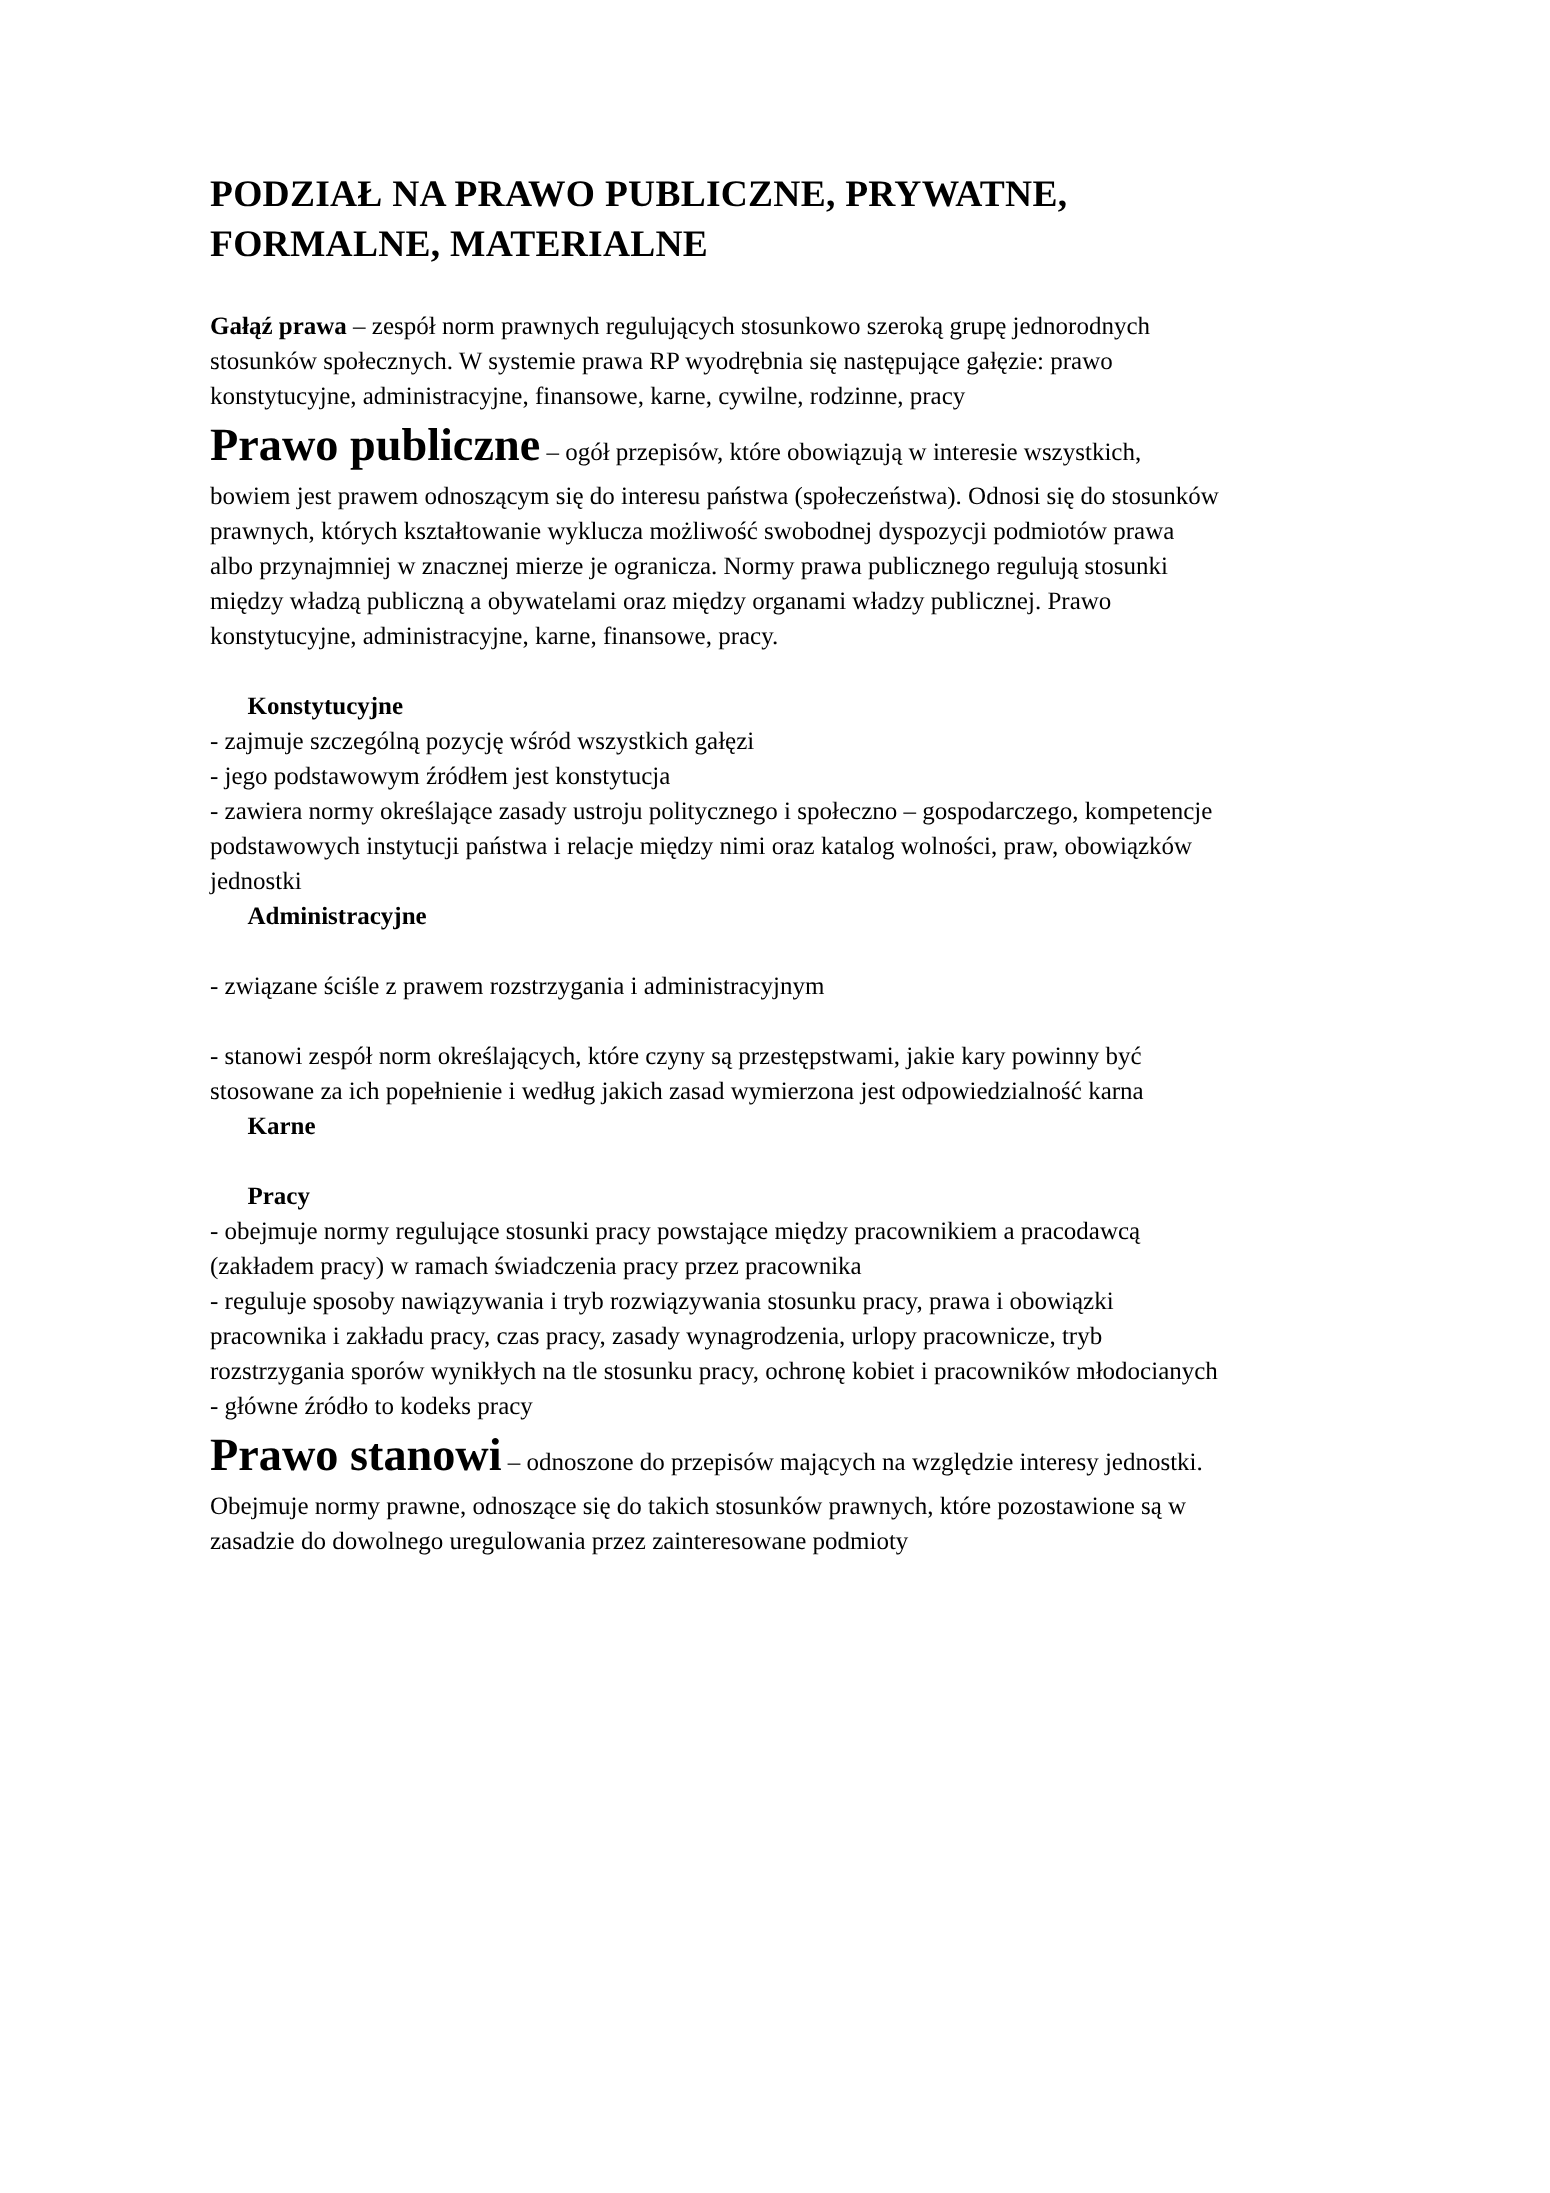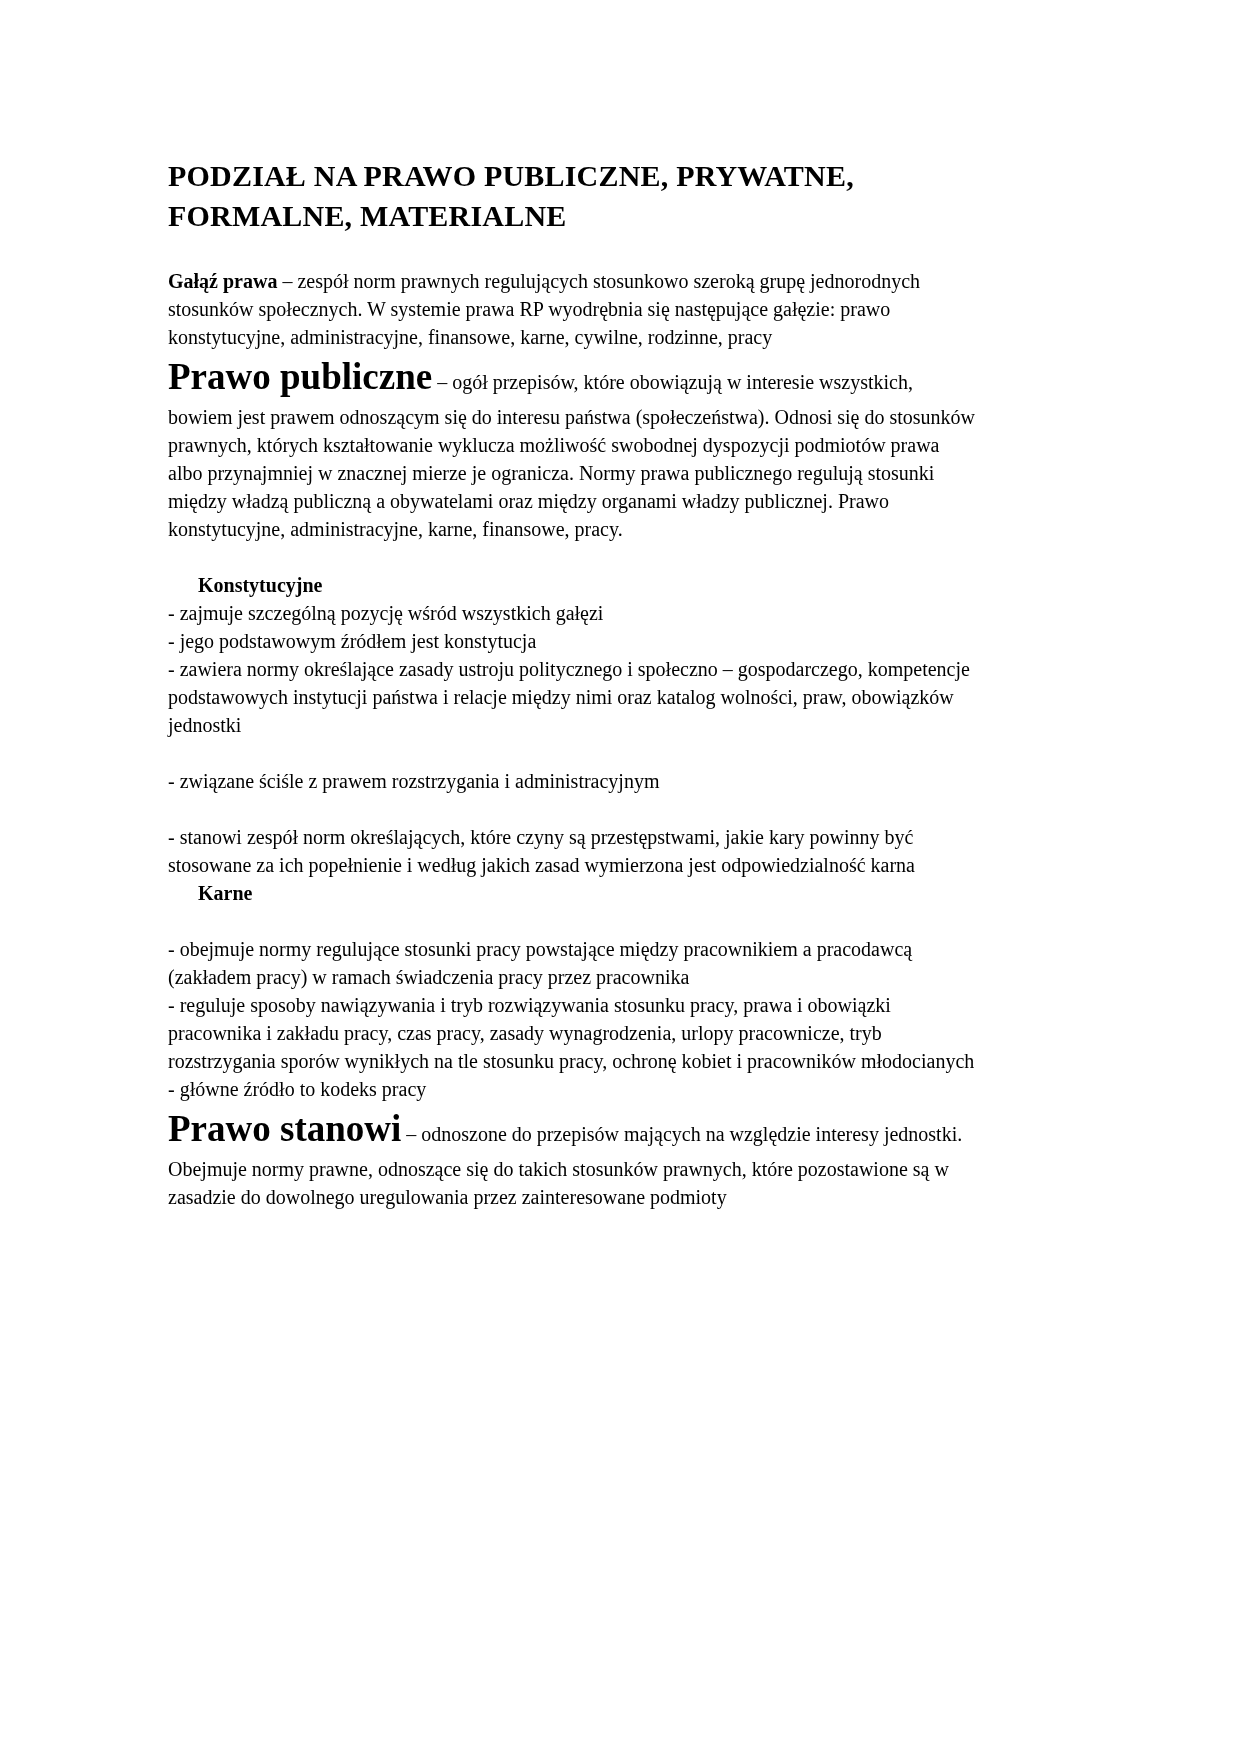--- a/index.html
+++ b/index.html
@@ -10,21 +10,20 @@
   .page {
     position: relative;
     width: 1240px;
     height: 1416px;
     background: #ffffff;
     box-sizing: border-box;
     padding: 136px 262px 80px 168px;
     font-family: "Liberation Serif", "DejaVu Serif", serif;
     color: #000000;
     overflow: hidden;
-    margin-top: 20px;
   }
   .doc-title {
     font-size: 30px;
     font-weight: bold;
     line-height: 1.32;
     margin: 0 0 32px 0;
     letter-spacing: 0.2px;
   }
   .title-line { display: block; }
   p.body {
@@ -60,32 +59,34 @@
   <p class="body gap-before-lg"><span class="run-in-large">Prawo publiczne</span><span> – ogół przepisów, które obowiązują w interesie wszystkich, bowiem jest prawem odnoszącym się do interesu państwa (społeczeństwa). Odnosi się do stosunków prawnych, których kształtowanie wyklucza możliwość swobodnej dyspozycji podmiotów prawa albo przynajmniej w znacznej mierze je ogranicza. Normy prawa publicznego regulują stosunki między władzą publiczną a obywatelami oraz między organami władzy publicznej. Prawo konstytucyjne, administracyjne, karne, finansowe, pracy.</span></p>
 
   <div class="subsection">
     <p class="body subsection-heading">Konstytucyjne</p>
     <p class="body">- zajmuje szczególną pozycję wśród wszystkich gałęzi</p>
     <p class="body">- jego podstawowym źródłem jest konstytucja</p>
     <p class="body">- zawiera normy określające zasady ustroju politycznego i społeczno – gospodarczego, kompetencje podstawowych instytucji państwa i relacje między nimi oraz katalog wolności, praw, obowiązków jednostki</p>
   </div>
 
   <div class="subsection no-gap">
+    <p class="body subsection-heading">Administracyjne</p>
   </div>
 
   <div class="subsection">
     <p class="body">- związane ściśle z prawem rozstrzygania i administracyjnym</p>
   </div>
 
   <div class="subsection">
     <p class="body">- stanowi zespół norm określających, które czyny są przestępstwami, jakie kary powinny być stosowane za ich popełnienie i według jakich zasad wymierzona jest odpowiedzialność karna</p>
     <p class="body subsection-heading">Karne</p>
   </div>
 
   <div class="subsection">
+    <p class="body subsection-heading">Pracy</p>
     <p class="body">- obejmuje normy regulujące stosunki pracy powstające między pracownikiem a pracodawcą (zakładem pracy) w ramach świadczenia pracy przez pracownika</p>
     <p class="body">- reguluje sposoby nawiązywania i tryb rozwiązywania stosunku pracy, prawa i obowiązki pracownika i zakładu pracy, czas pracy, zasady wynagrodzenia, urlopy pracownicze, tryb rozstrzygania sporów wynikłych na tle stosunku pracy, ochronę kobiet i pracowników młodocianych</p>
     <p class="body">- główne źródło to kodeks pracy</p>
   </div>
 
   <p class="body gap-before-lg"><span class="run-in-large">Prawo stanowi</span><span> – odnoszone do przepisów mających na względzie interesy jednostki. Obejmuje normy prawne, odnoszące się do takich stosunków prawnych, które pozostawione są w zasadzie do dowolnego uregulowania przez zainteresowane podmioty</span></p>
 
 </div>
 
 </body></html>

